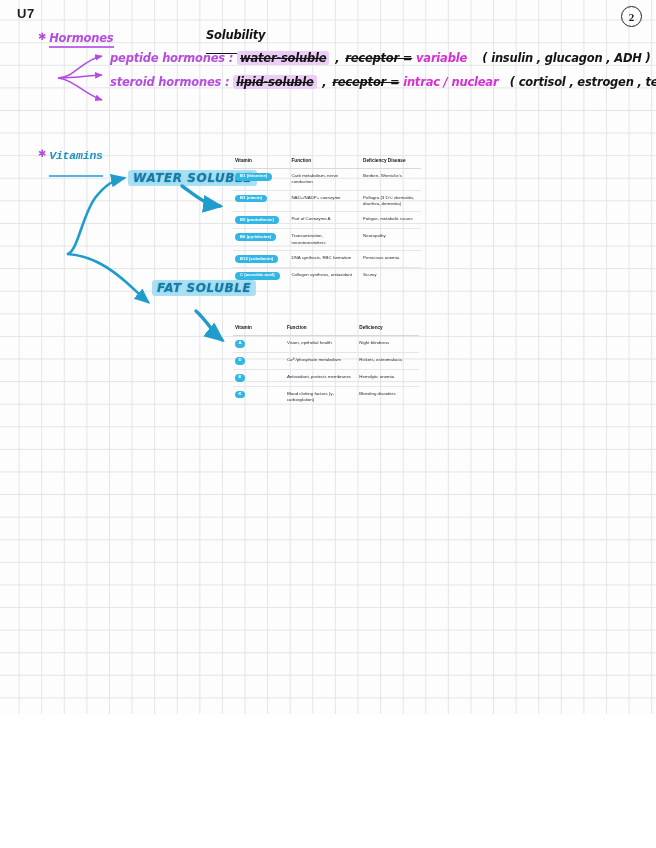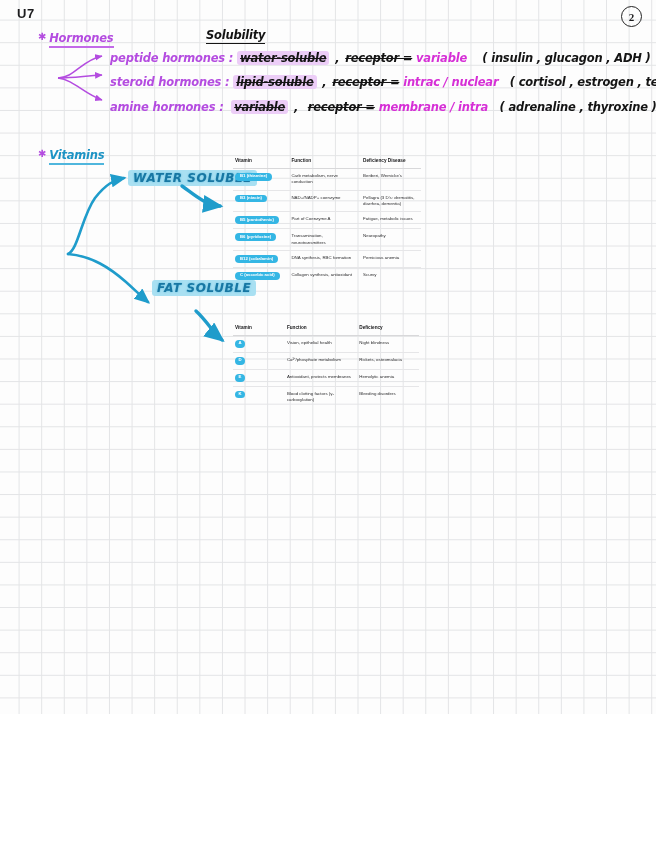--- a/index.html
+++ b/index.html
@@ -66,21 +66,21 @@
     border-radius: 3px;
     padding: 0 3px;
     box-decoration-break: clone;
   }
   .uline-purple {
     border-bottom: 2px solid #c36ae8;
     padding-bottom: 1px;
   }
   .uline-ink {
     border-bottom: 1.6px solid #151515;
-    padding-bottom: 1px;
+    padding-bottom: 11px;
   }
   .strike-ink {
     text-decoration: line-through;
     text-decoration-thickness: 1.4px;
   }
 
   .bullet-star {
     font-size: 10px;
     color: #b44ce0;
     margin-right: 3px;
@@ -129,21 +129,22 @@
   #vitamins-heading {
     position: absolute;
     left: 38px;
     top: 148px;
     font-size: 11.5px;
     white-space: nowrap;
   }
   #vitamins-heading .t {
     color: #1c93c4;
     border-bottom: 2px solid #4fb6dd;
-    padding-bottom: 1px;
+    padding-bottom: 13px;
+    font-family: Liberation Mono, monospace;
   }
   .soluble-label {
     position: absolute;
     font-size: 12px;
     white-space: nowrap;
     color: #1877a3;
     letter-spacing: 0.6px;
     background: #a9e0f2;
     border-radius: 3px;
     padding: 1px 5px;
@@ -246,29 +247,20 @@
   <div id="hrow-1" class="hrow hand">
     <span class="label">steroid hormones :</span>
     <span class="hl-purple ink strike-ink">lipid-soluble</span>
     <span class="sep">,</span>
     <span class="recep strike-ink">receptor =</span>
     <span class="loc">intrac / nuclear</span>
     &nbsp;
     <span class="ex">( cortisol , estrogen , testo )</span>
   </div>
 
-  <div id="hrow-2" class="hrow hand">
-    <span class="label">amine hormones :</span>
-    &nbsp;<span class="hl-purple ink strike-ink">variable</span>
-    <span class="sep">,</span>&nbsp;
-    <span class="recep strike-ink">receptor =</span>
-    <span class="loc">membrane / intra</span>
-    &nbsp;
-    <span class="ex">( adrenaline , thyroxine )</span>
-  </div>
 
   <div id="vitamins-heading" class="hand">
     <span class="bullet-star">✱</span><span class="t">Vitamins</span>
   </div>
 
   <div id="water-soluble-label" class="soluble-label hand">WATER SOLUBLE</div>
   <div id="fat-soluble-label" class="soluble-label hand">FAT SOLUBLE</div>
 
   <svg class="flow-svg" viewBox="0 0 656 848">
     <defs>

